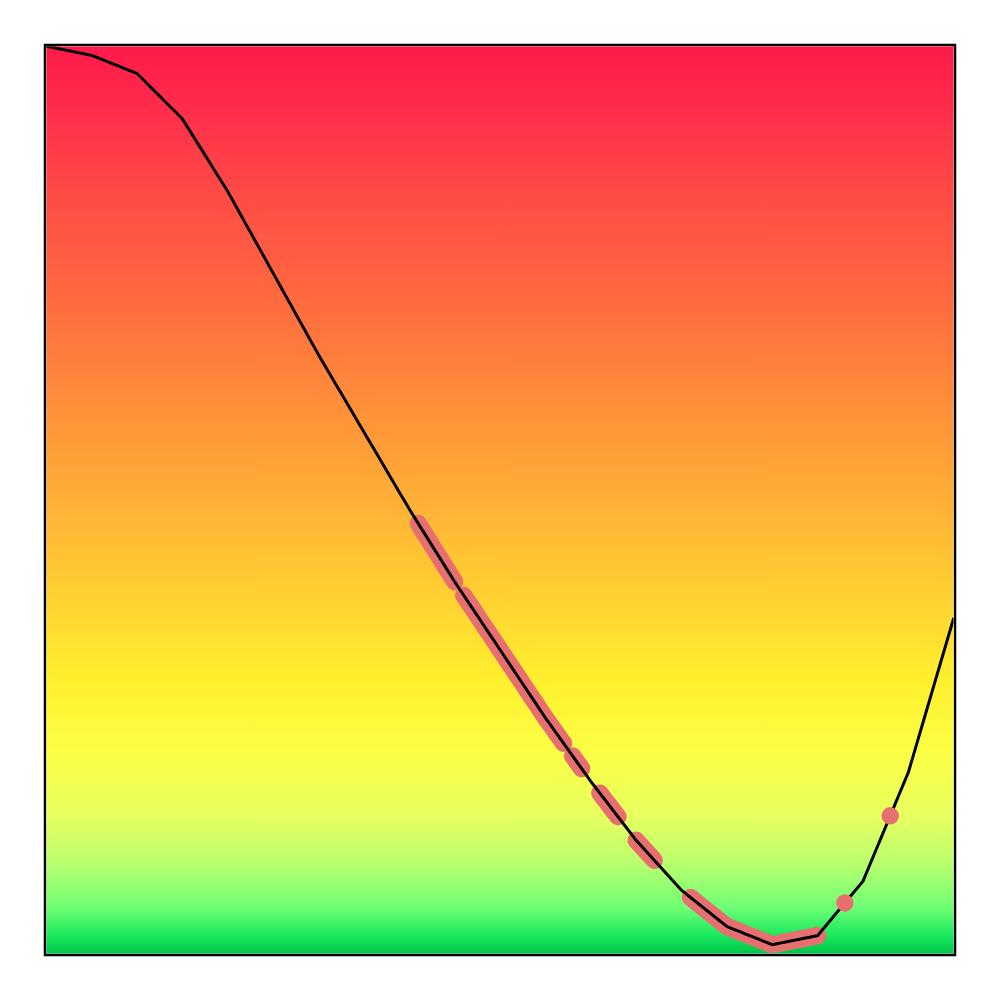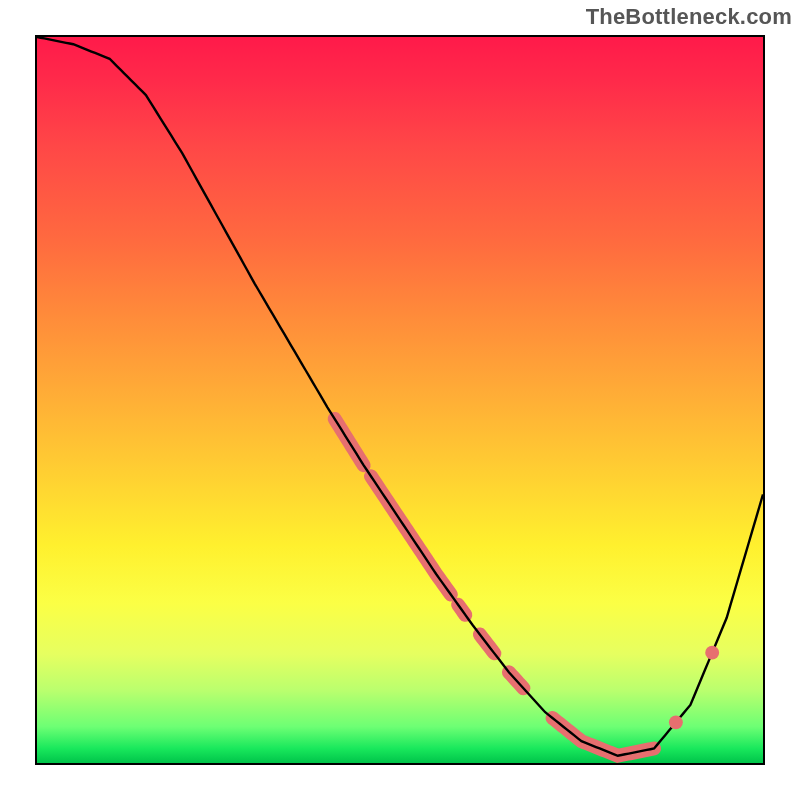--- a/index.html
+++ b/index.html
@@ -62,21 +62,20 @@
     width: 100%;
     height: 100%;
     z-index: 2;
   }
 </style>
 </head>
 <body>
 
 <div class="frame">
 
-  <div class="watermark">TheBottleneck.com</div>
 
   <div class="plot-area">
     <div class="gradient"></div>
     <svg class="overlay" viewBox="0 0 730 730" preserveAspectRatio="none">
       <g id="highlight-layer">
           <path d="M299.30 383.98 L301.73 387.87 L304.17 391.77 L306.60 395.66 L309.03 399.55 L311.47 403.45 L313.90 407.34 L316.33 411.23 L318.77 415.13 L321.20 419.02 L323.63 422.91 L326.07 426.81 L328.50 430.70 " fill="none" stroke="#e76f6f" stroke-width="14" stroke-linecap="round"></path>
           <path d="M335.80 441.65 L338.23 445.30 L340.67 448.95 L343.10 452.60 L345.53 456.25 L347.97 459.90 L350.40 463.55 L352.83 467.20 L355.27 470.85 L357.70 474.50 L360.13 478.15 L362.57 481.80 L365.00 485.45 L367.43 489.10 L369.87 492.75 L372.30 496.40 L374.73 500.05 L377.17 503.70 L379.60 507.35 L382.03 511.00 L384.47 514.65 L386.90 518.30 L389.33 521.95 L391.77 525.60 L394.20 529.25 L396.63 532.90 L399.07 536.55 L401.50 540.20 L403.93 543.61 L406.37 547.01 L408.80 550.42 L411.23 553.83 L413.67 557.23 L416.10 560.64 " fill="none" stroke="#e76f6f" stroke-width="14" stroke-linecap="round"></path>
           <path d="M423.40 570.86 L425.23 573.41 L427.05 575.97 L428.88 578.52 L430.70 581.08 " fill="none" stroke="#e76f6f" stroke-width="14" stroke-linecap="round"></path>
           <path d="M445.30 600.79 L447.73 603.95 L450.17 607.12 L452.60 610.28 L455.03 613.44 L457.47 616.61 L459.90 619.77 " fill="none" stroke="#e76f6f" stroke-width="14" stroke-linecap="round"></path>
           <path d="M474.50 638.75 L476.93 641.43 L479.37 644.10 L481.80 646.78 L484.23 649.46 L486.67 652.13 L489.10 654.81 " fill="none" stroke="#e76f6f" stroke-width="14" stroke-linecap="round"></path>

